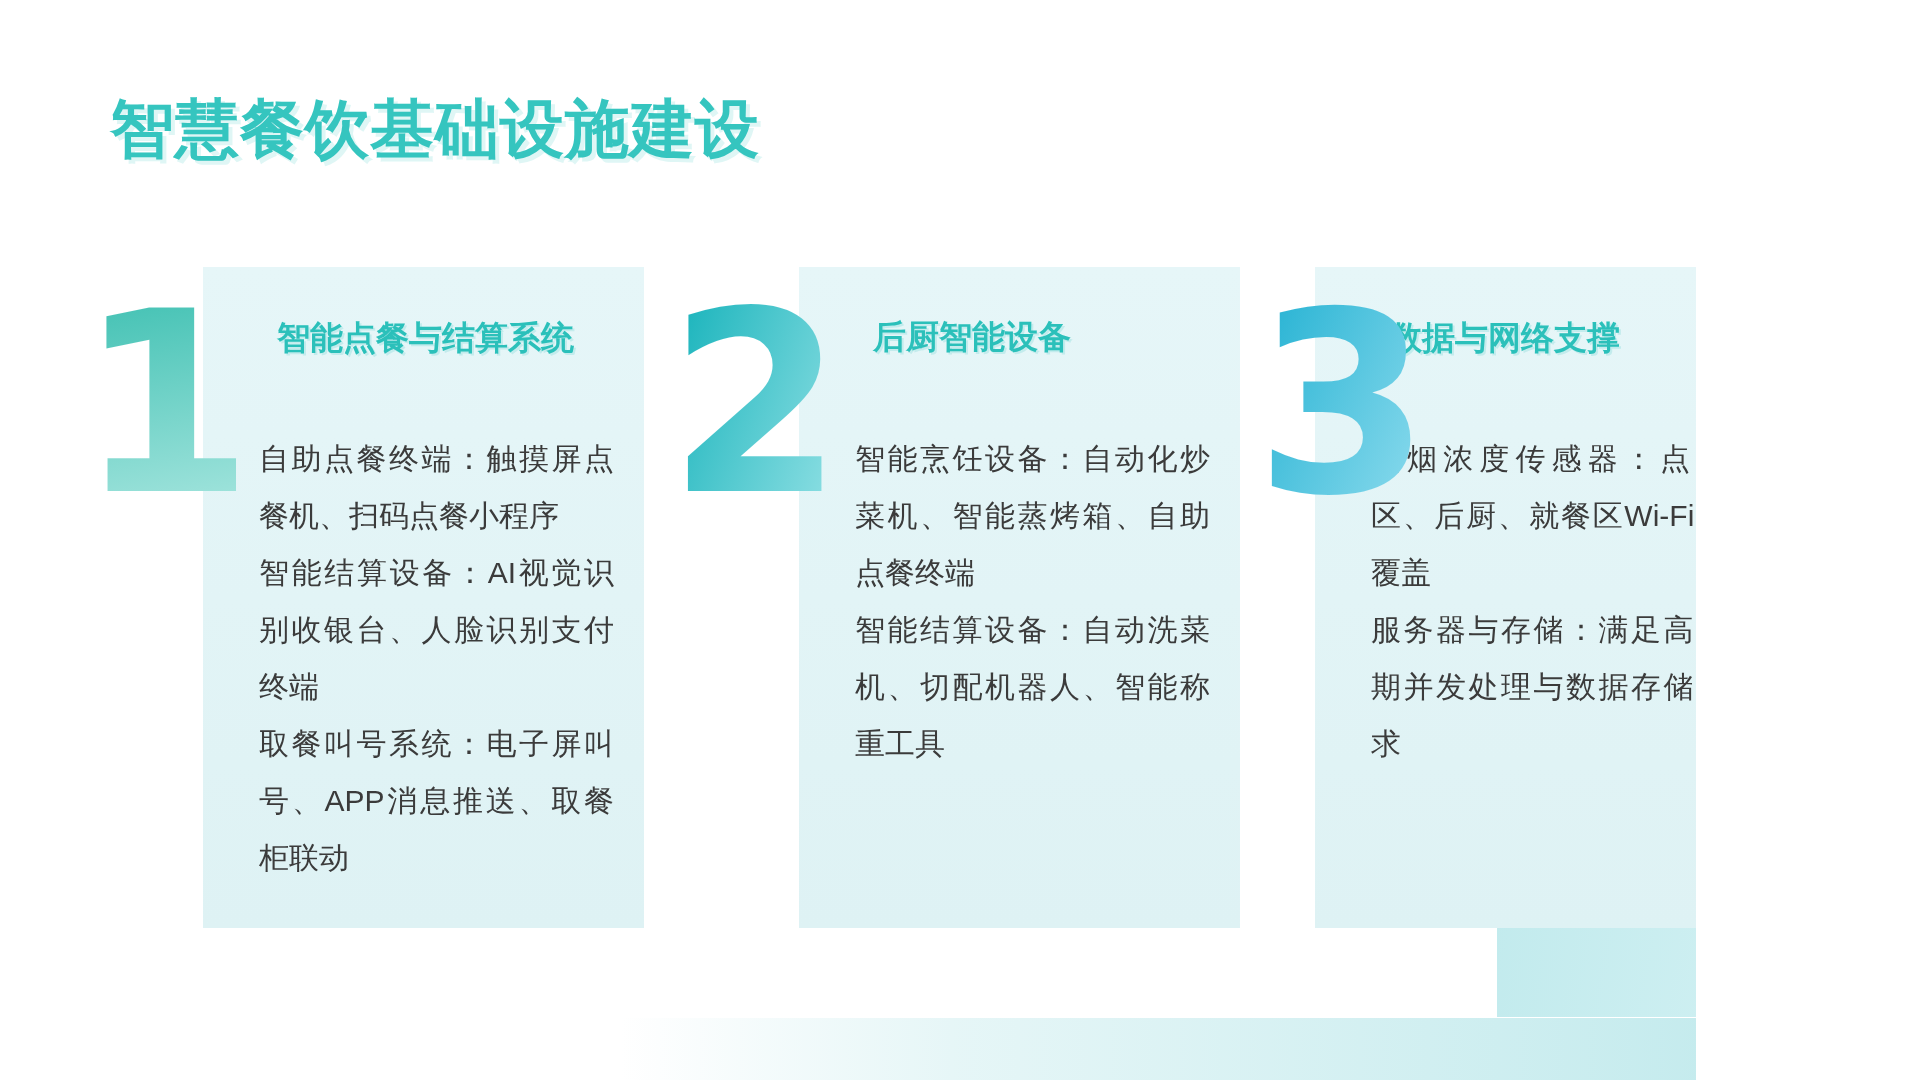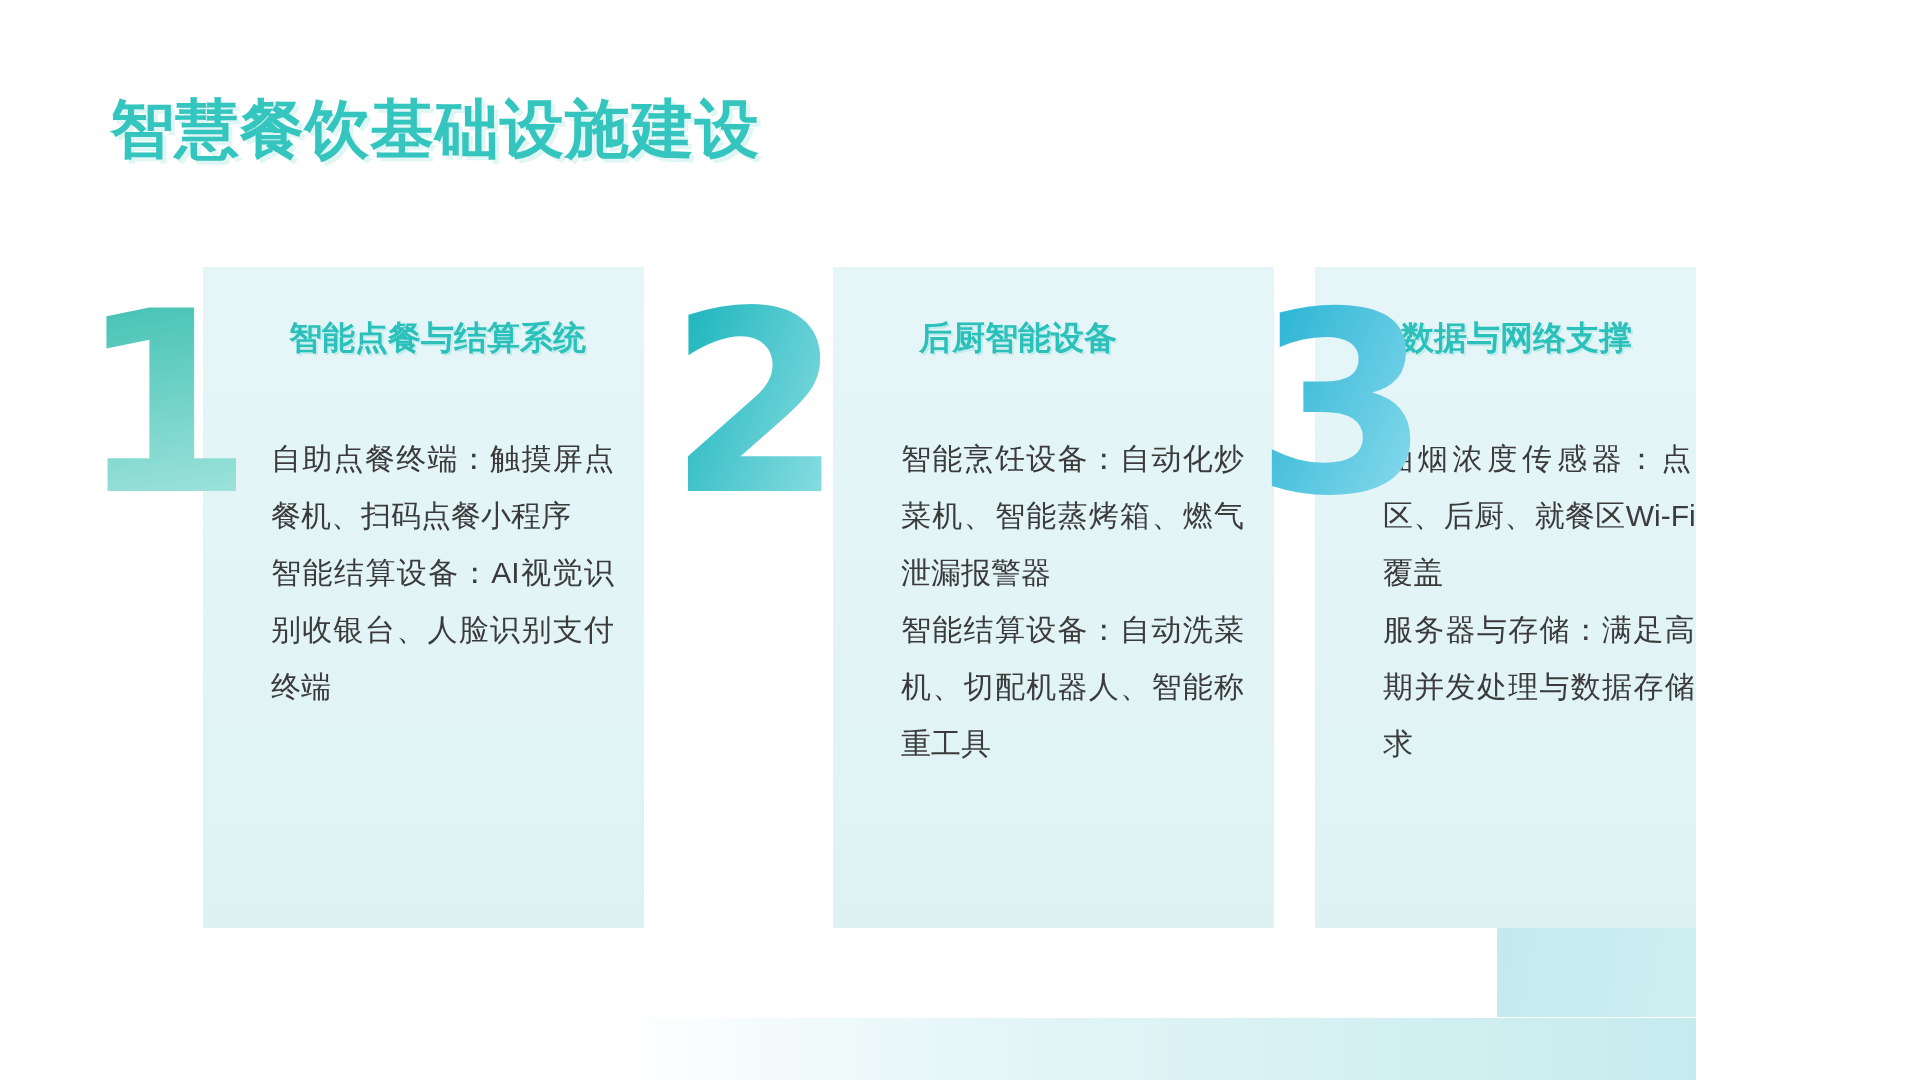--- a/index.html
+++ b/index.html
@@ -41,24 +41,24 @@
     color:#35c5bf;
     text-shadow:4px 4px 0 rgba(53,197,191,0.16);
     white-space:nowrap;
   }
 
   
   .card{
     position:absolute;top:267px;width:441px;height:661px;
     background:linear-gradient(180deg,#e6f6f8 0%,#def2f4 100%);
     box-sizing:border-box;
-    padding:50px 30px 0 16px;
+    padding:50px 30px 0 4px;
   }
   .card-1{left:203px;}
-  .card-2{left:833px;}
+  .card-2{left:799px;font-family:Liberation Serif, serif;}
   .card-3{left:1315px;}
 
   .card-title{
     margin:0 0 0 70px;
     font-size:33px;font-weight:bold;line-height:1.25;
     color:#2bc0ba;
     text-shadow:2px 2px 0 rgba(43,192,186,0.18);
     white-space:nowrap;
   }
   .card-body{margin:72px 0 0 52px;}
@@ -92,27 +92,28 @@
   <div class="decor decor-bottom-bar"></div>
   <div class="decor decor-bottom-corner"></div>
 
   <h1 class="slide-title">智慧餐饮基础设施建设</h1>
 
   <section class="card card-1">
     <h2 class="card-title">智能点餐与结算系统</h2>
     <div class="card-body">
       <p>自助点餐终端：触摸屏点餐机、扫码点餐小程序</p>
       <p>智能结算设备：AI视觉识别收银台、人脸识别支付终端</p>
+      <p>取餐叫号系统：电子屏叫号、APP消息推送、取餐柜联动</p>
     </div>
   </section>
 
   <section class="card card-2">
     <h2 class="card-title">后厨智能设备</h2>
     <div class="card-body">
-      <p>智能烹饪设备：自动化炒菜机、智能蒸烤箱、燃气泄漏报警器</p>
+      <p>智能烹饪设备：自动化炒菜机、智能蒸烤箱、自助点餐终端</p>
       <p>智能结算设备：自动洗菜机、切配机器人、智能称重工具</p>
     </div>
   </section>
 
   <section class="card card-3">
     <h2 class="card-title">数据与网络支撑</h2>
     <div class="card-body">
       <p>油烟浓度传感器：点餐区、后厨、就餐区Wi-Fi全覆盖</p>
       <p>服务器与存储：满足高峰期并发处理与数据存储需求</p>
     </div>

